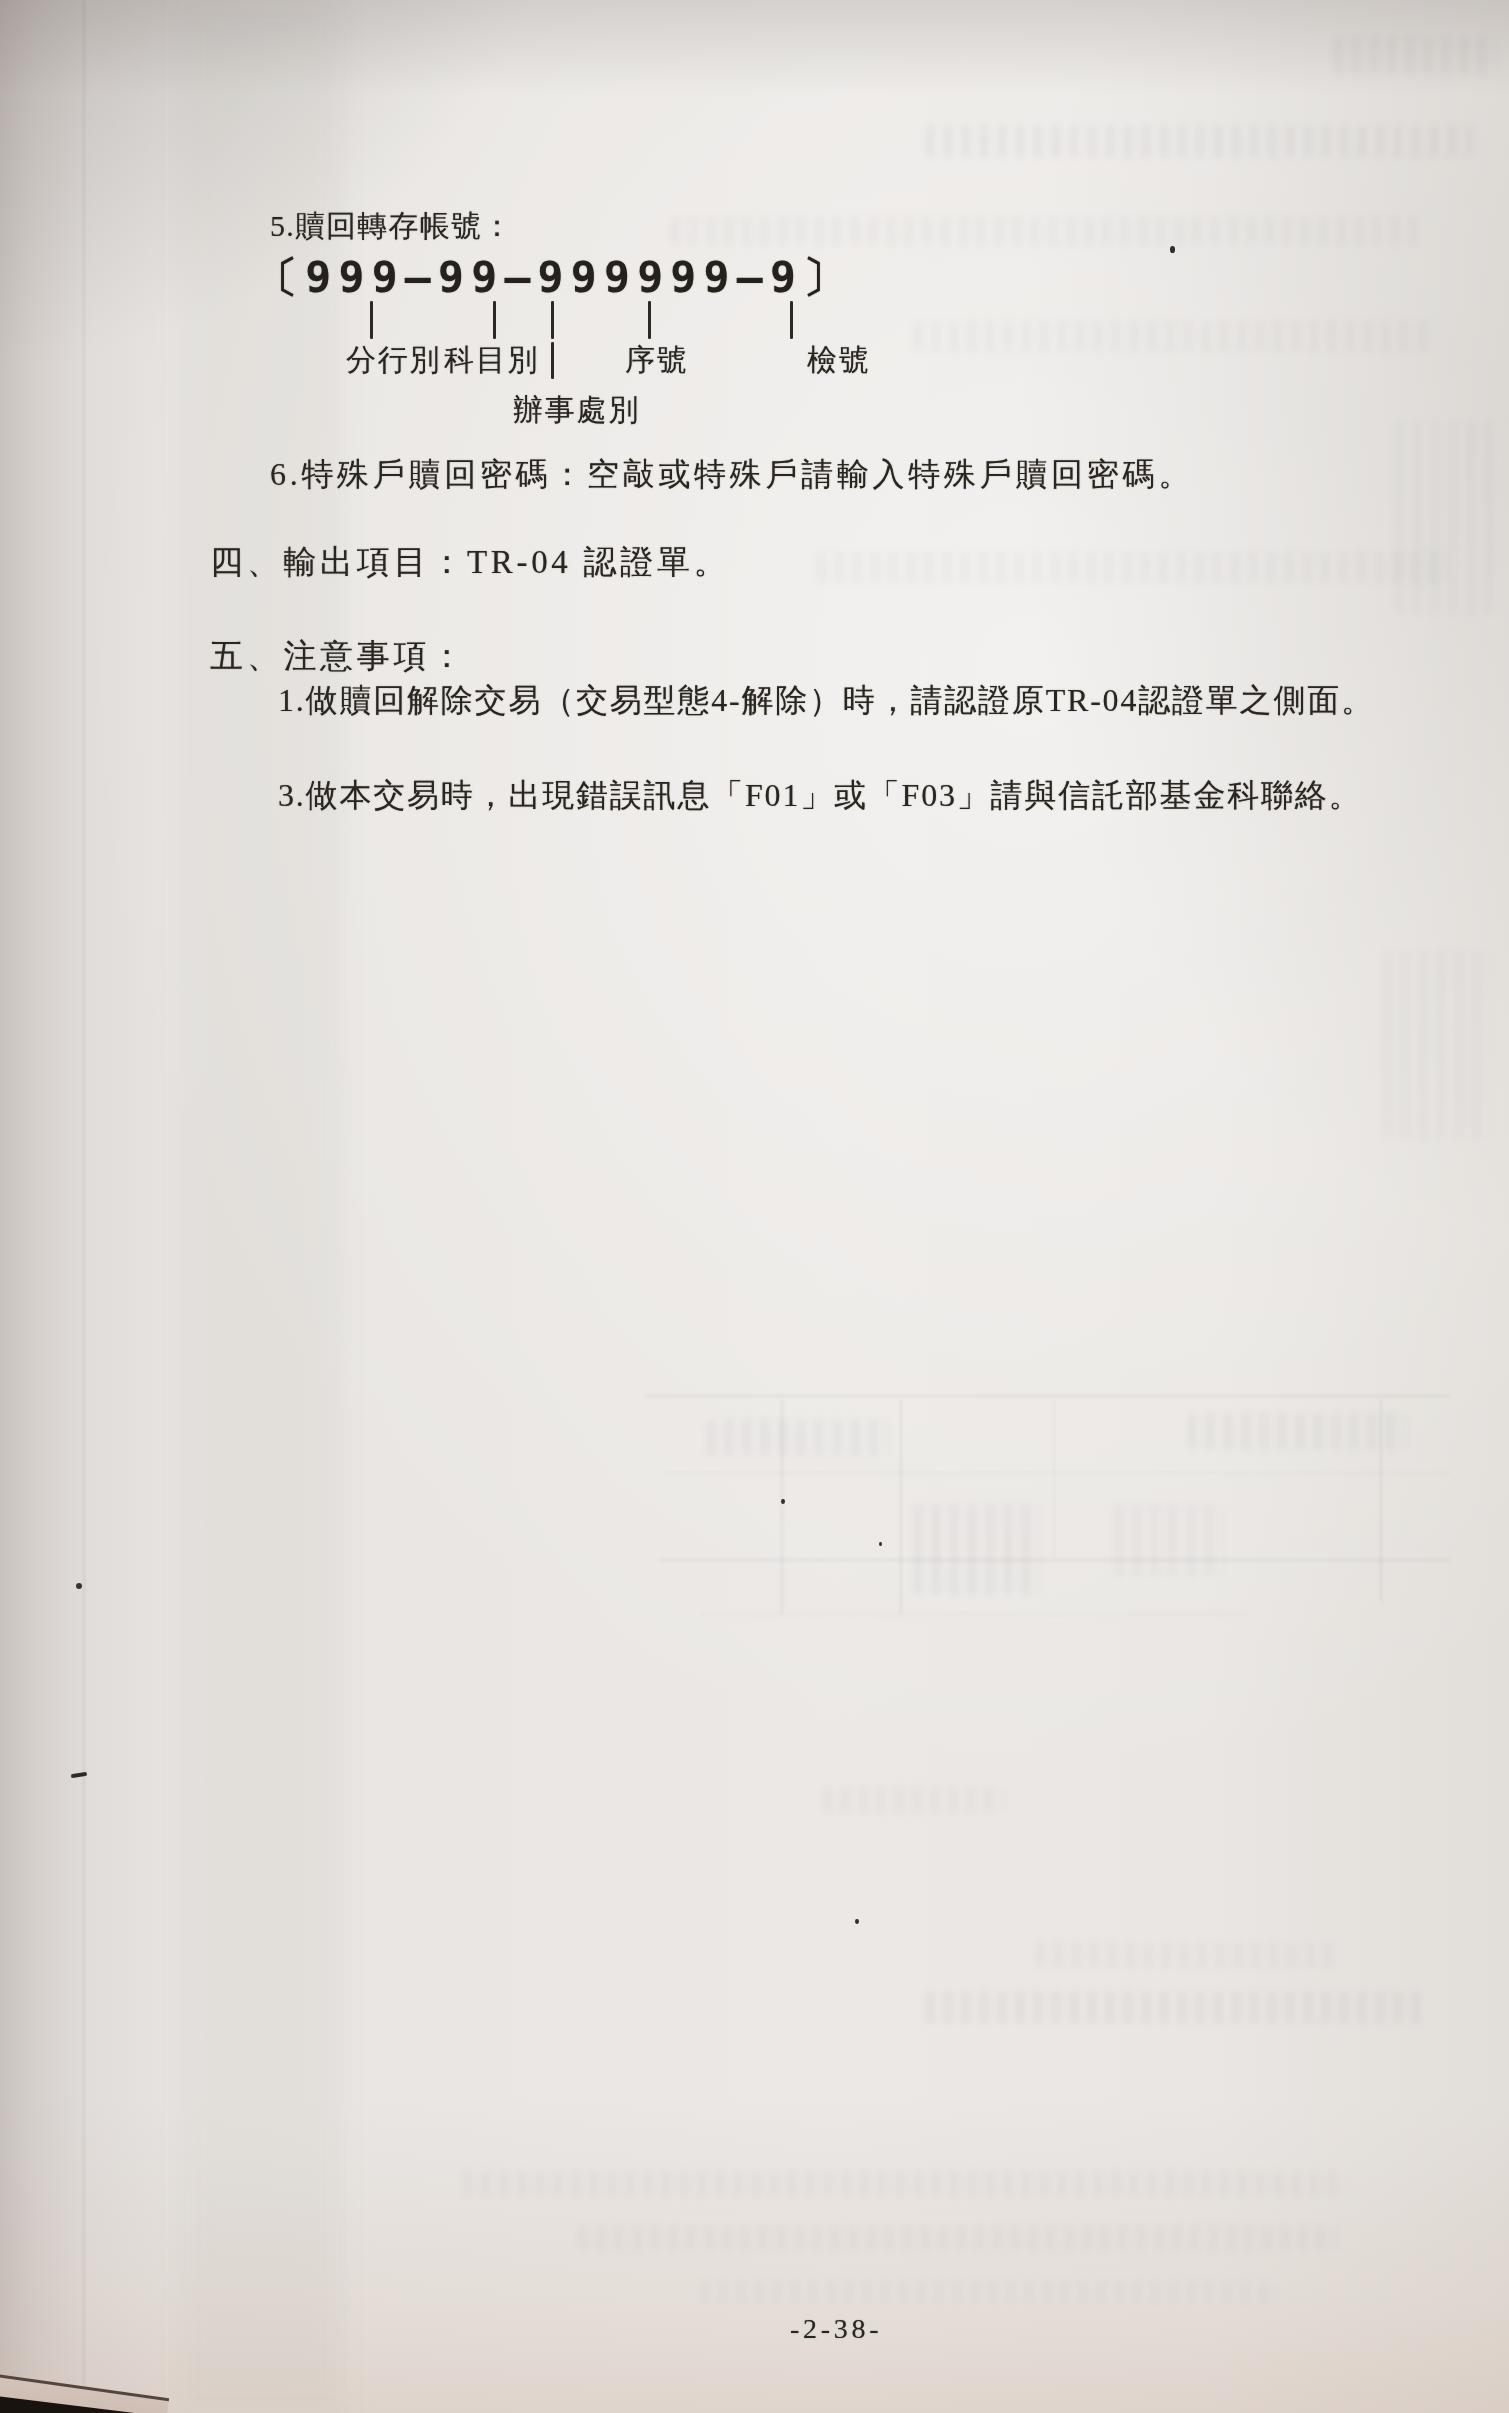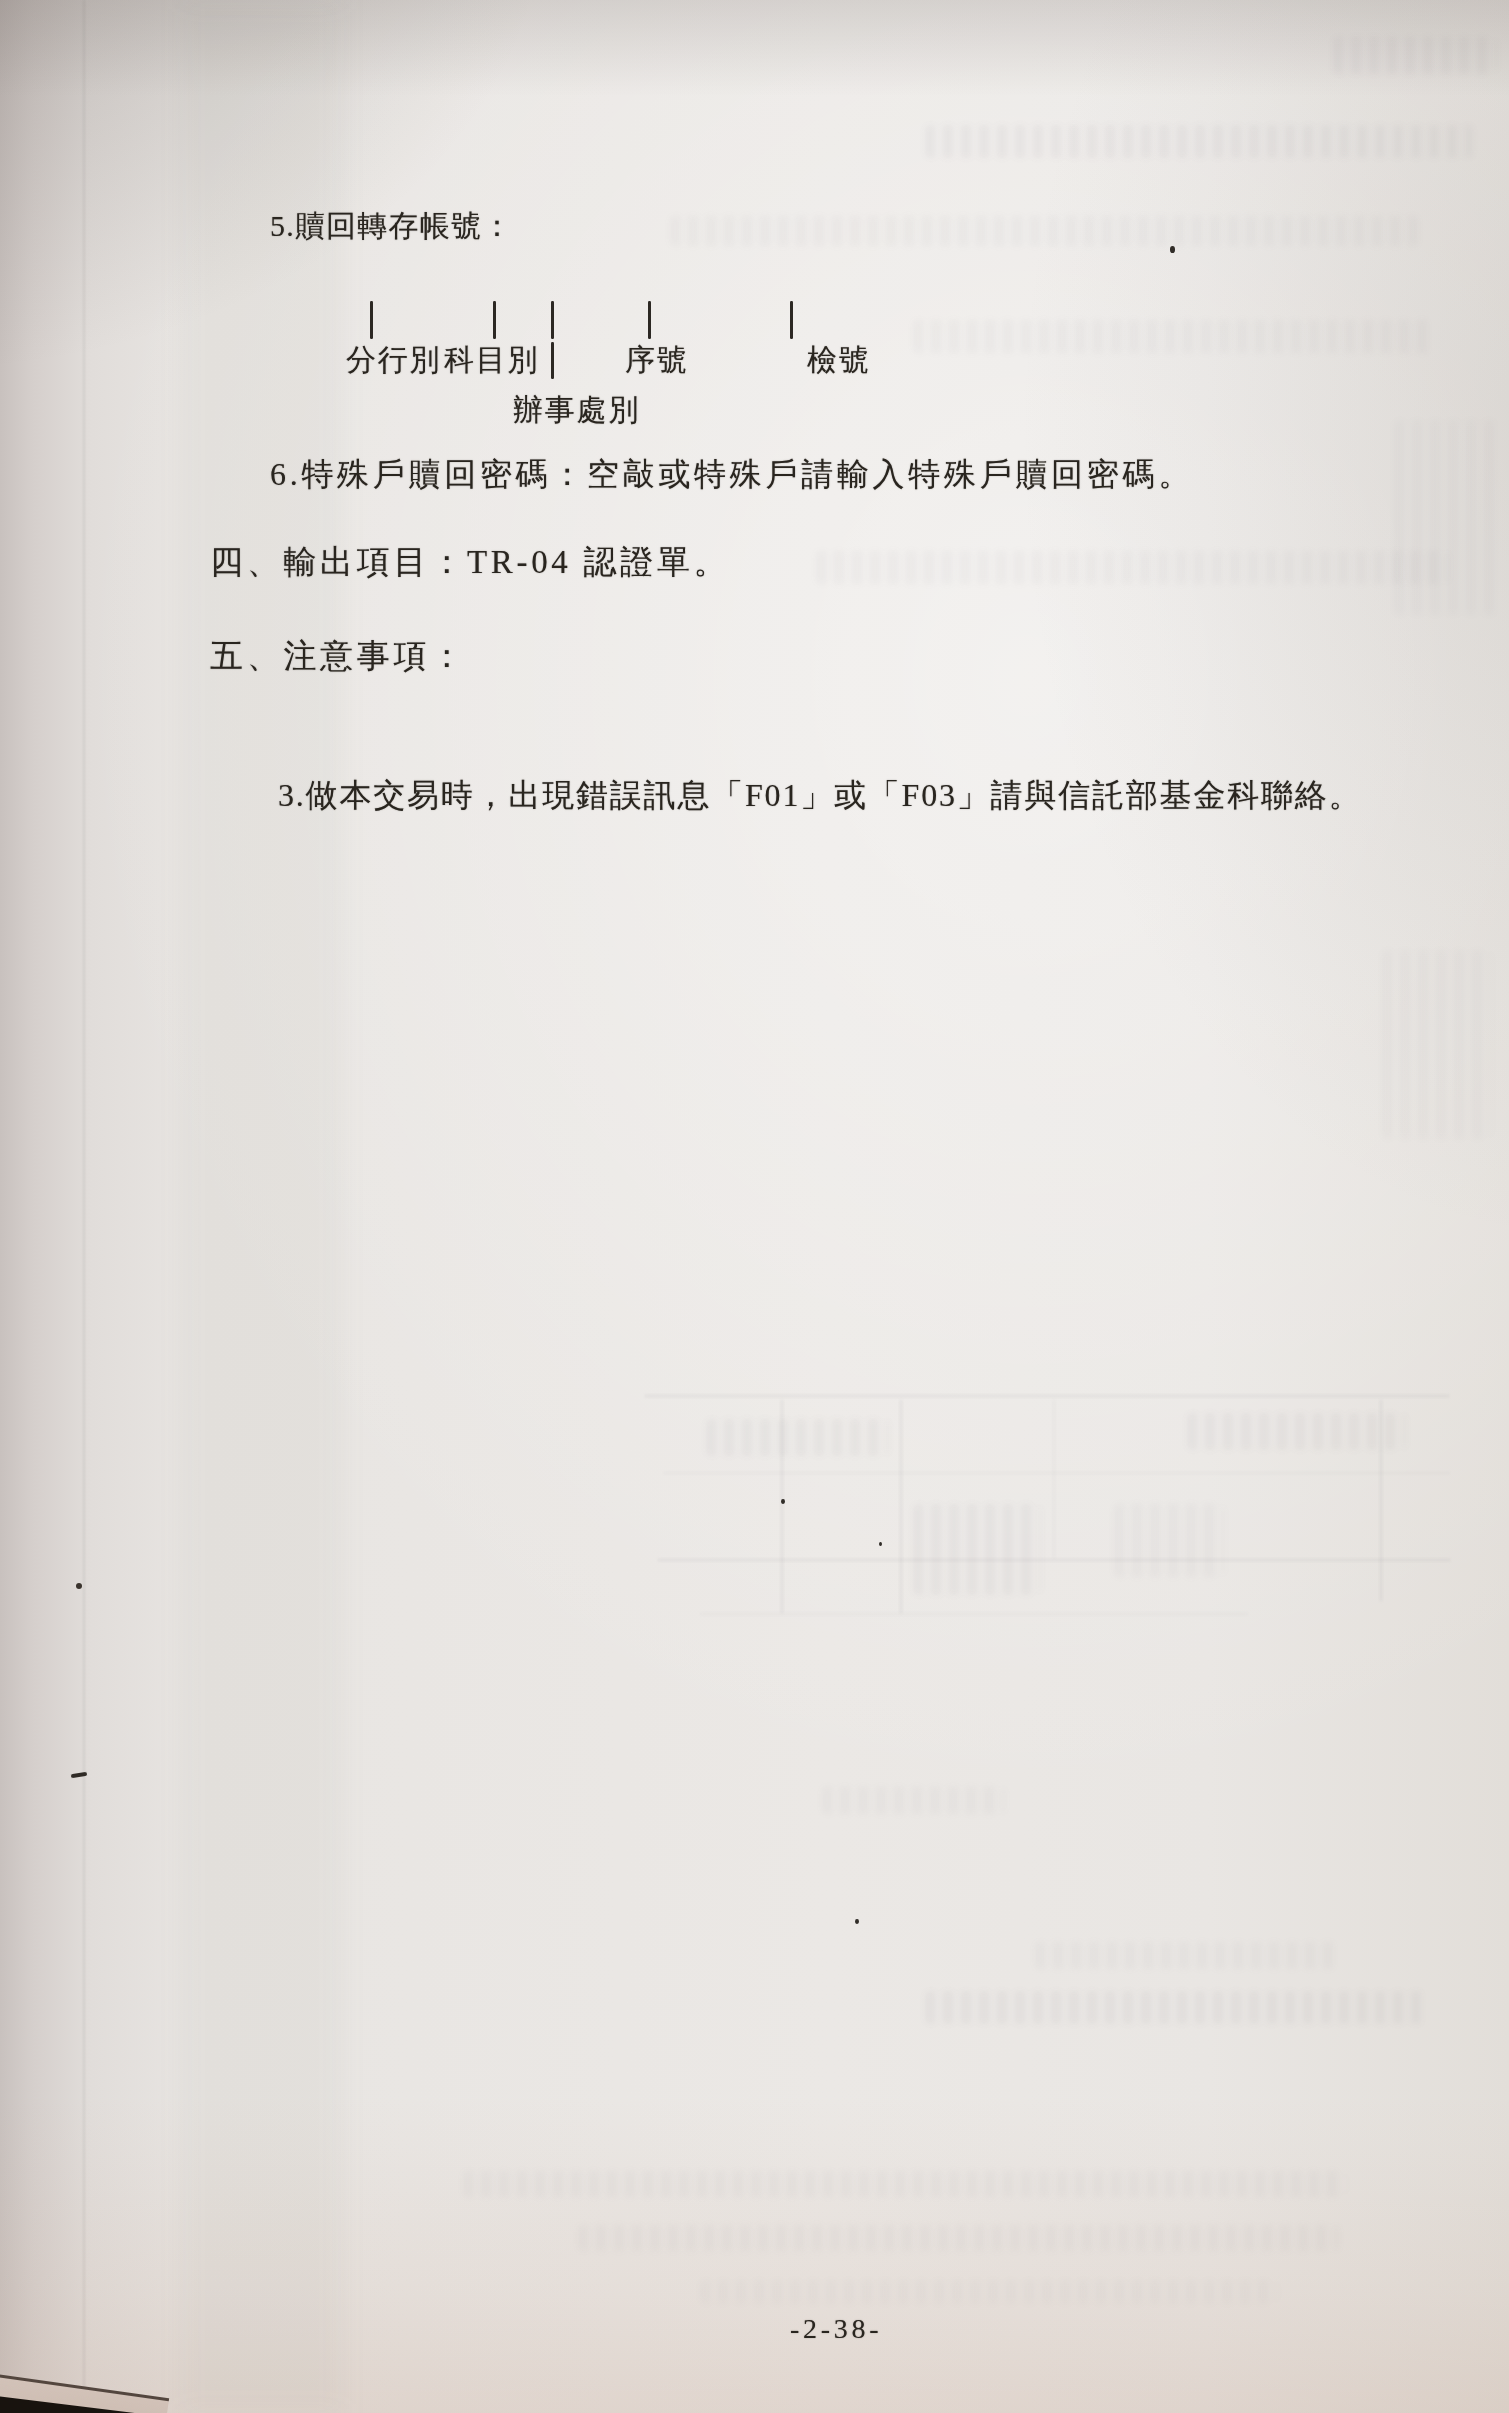--- a/index.html
+++ b/index.html
@@ -115,40 +115,42 @@
 
   <div class="bleed op5" style="left:822px;top:1787px;width:183px;height:27px;"></div>
   <div class="bleed op5" style="left:1035px;top:1942px;width:304px;height:27px;"></div>
   <div class="bleed" style="left:925px;top:1991px;width:499px;height:33px;"></div>
   <div class="bleed op5" style="left:463px;top:2171px;width:883px;height:25.6px;"></div>
   <div class="bleed op5" style="left:578px;top:2225px;width:761px;height:25.6px;"></div>
   <div class="bleed op4" style="left:700px;top:2280px;width:578px;height:24px;"></div>
 
   <div class="txt t-item5">5.贖回轉存帳號：</div>
 
+  <div class="txt t-account">〔999—99—999999—9〕</div>
 
   <div class="tick tick-1"></div>
   <div class="tick tick-2"></div>
   <div class="tick tick-3"></div>
   <div class="tick tick-4"></div>
   <div class="tick tick-5"></div>
   <div class="tick tick-ext"></div>
 
   <div class="txt t-label t-label-branch">分行別</div>
   <div class="txt t-label t-label-subject">科目別</div>
   <div class="txt t-label t-label-serial">序號</div>
   <div class="txt t-label t-label-check">檢號</div>
   <div class="txt t-office">辦事處別</div>
 
   <div class="txt t-item6">6.特殊戶贖回密碼：空敲或特殊戶請輸入特殊戶贖回密碼。</div>
 
   <div class="txt t-sec4">四、輸出項目：TR-04 認證單。</div>
 
   <div class="txt t-sec5">五、注意事項：</div>
 
+  <div class="txt t-note t-note-1">1.做贖回解除交易（交易型態4-解除）時，請認證原TR-04認證單之側面。</div>
   <div class="txt t-note t-note-3">3.做本交易時，出現錯誤訊息「F01」或「F03」請與信託部基金科聯絡。</div>
 
   <div class="txt t-pageno">-2-38-</div>
 
   <div class="speck speck-a"></div>
   <div class="speck speck-b"></div>
   <div class="speck speck-c"></div>
   <div class="speck speck-d"></div>
   <div class="dot-margin"></div>
   <div class="dash-margin"></div>

